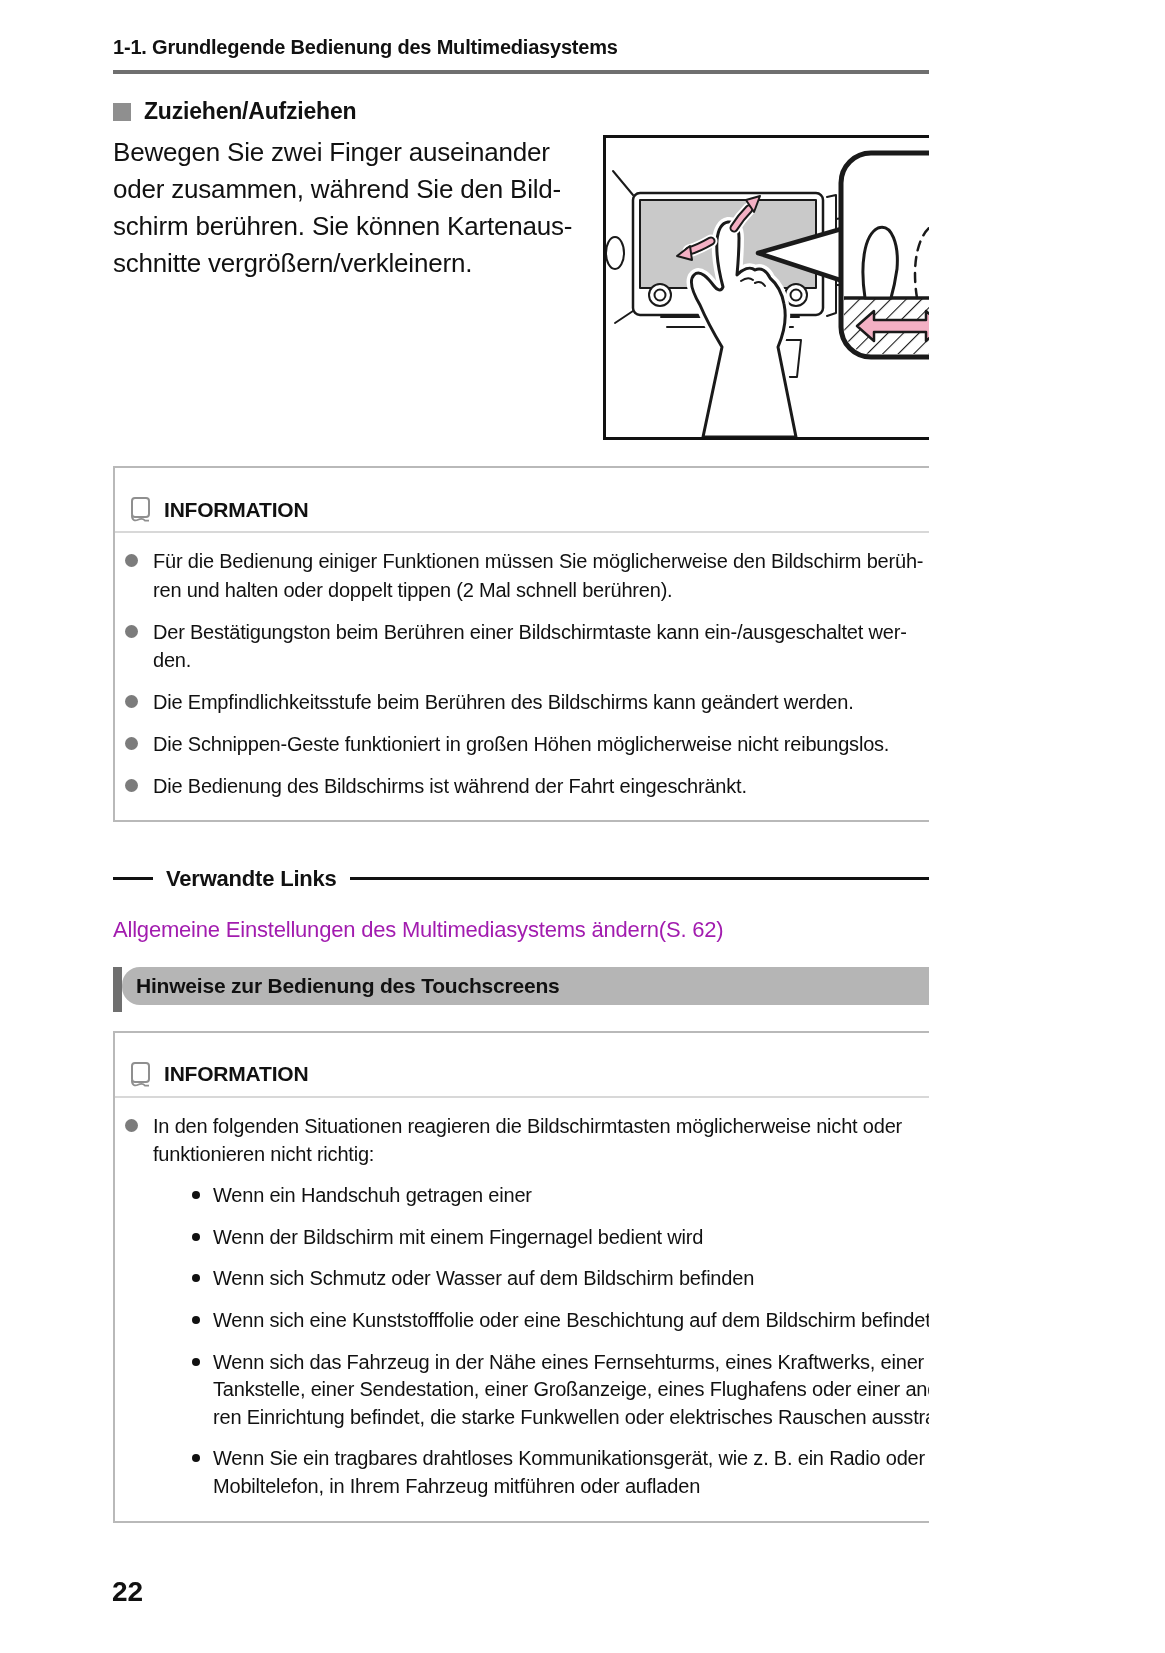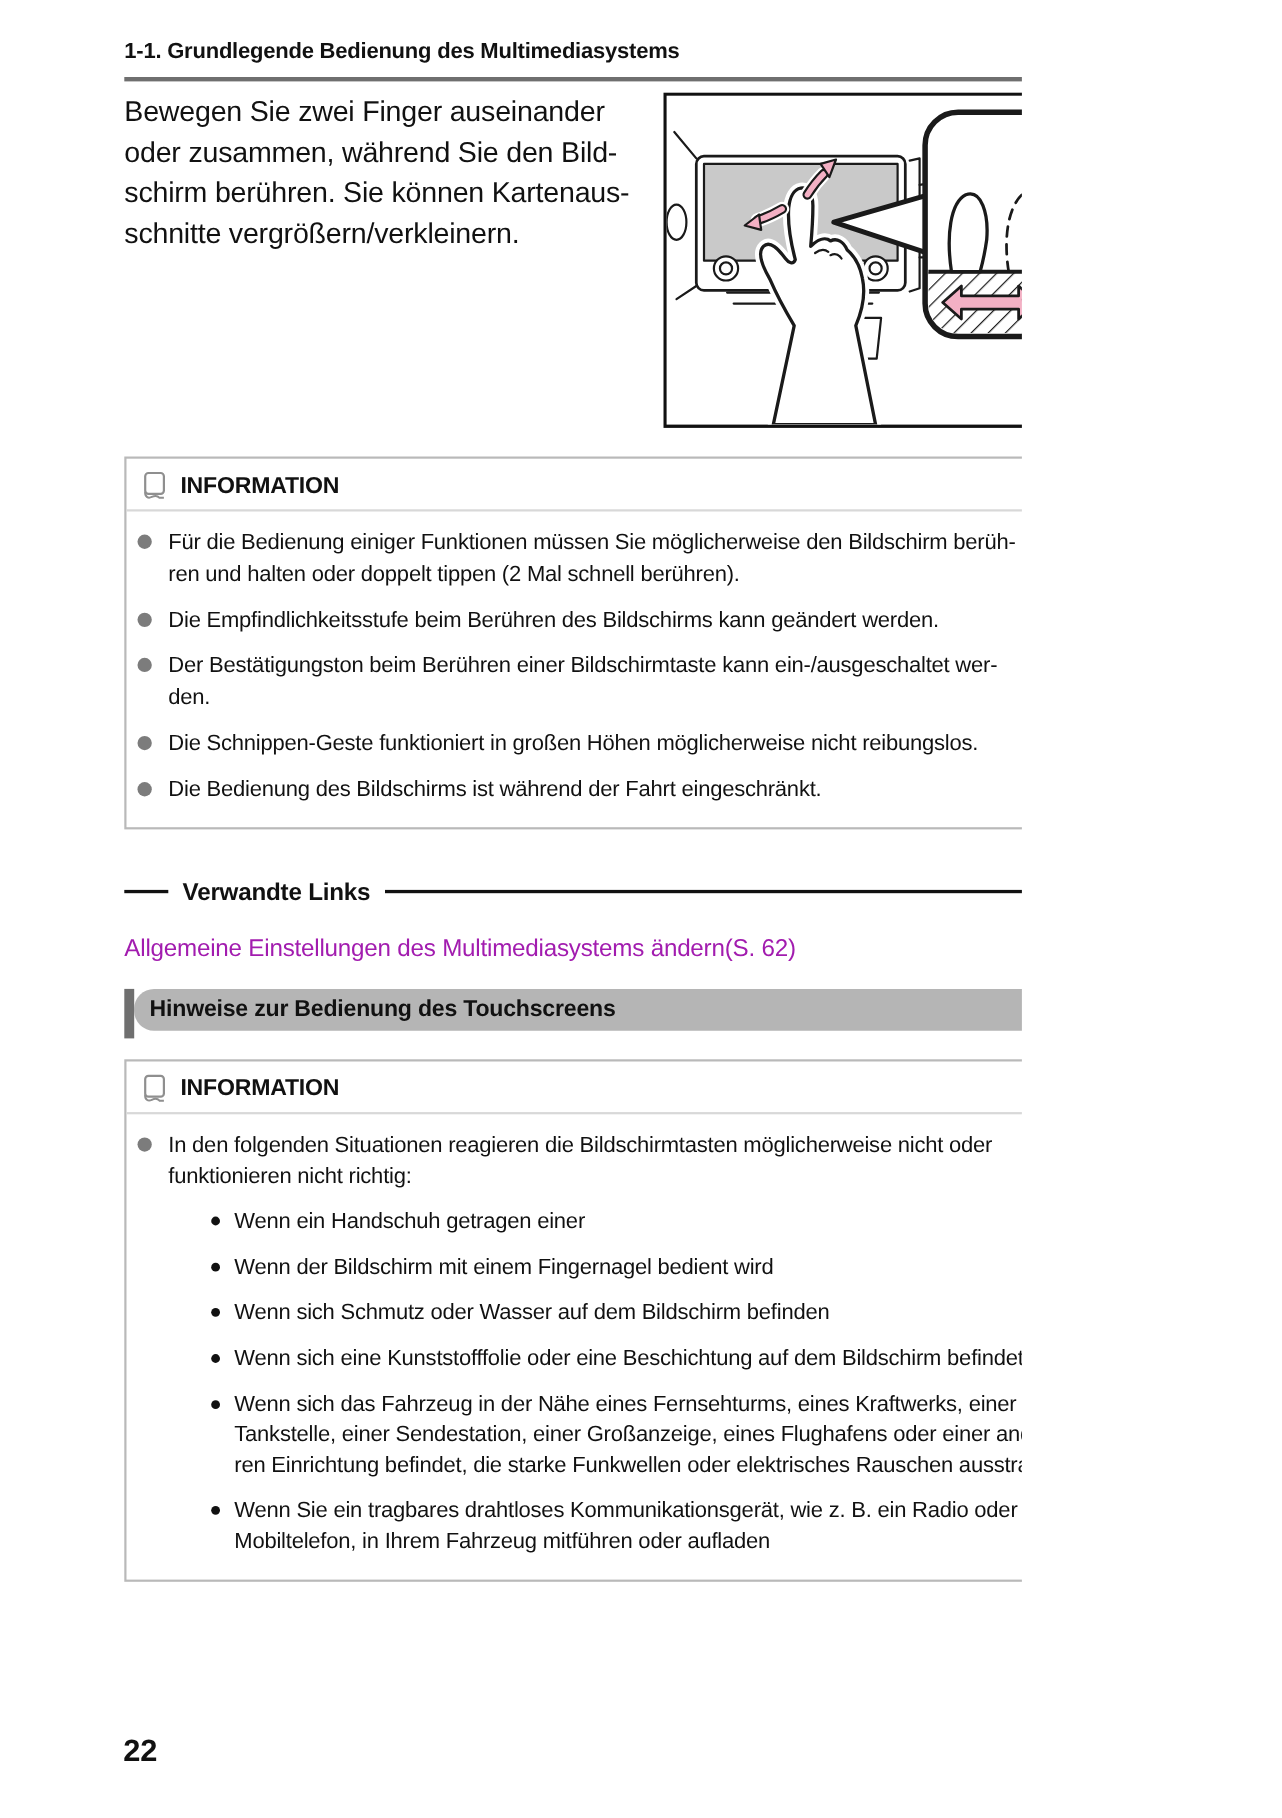--- a/index.html
+++ b/index.html
@@ -13,21 +13,21 @@
   .section-head{display:flex;align-items:center;gap:13px;margin-top:24px;}
   .section-marker{width:18px;height:18px;background:#8f8f8f;flex:0 0 auto;}
   .section-title{font-size:23px;font-weight:bold;letter-spacing:-0.2px;}
 
   .row{display:flex;margin-top:9px;}
   .para{width:478px;font-size:26px;line-height:1.42;white-space:pre-line;letter-spacing:-0.2px;}
   .figure{margin-left:auto;margin-top:1px;}
   .figure svg{display:block;}
 
   .info-box{border:2px solid #b9b9b9;margin-top:26px;}
-  .info-head{display:flex;align-items:center;gap:11px;padding:11px 14px 8px 15px;border-bottom:2px solid #d8d8d8;}
+  .info-head{display:flex;align-items:center;gap:11px;padding:28px 14px 8px 15px;border-bottom:2px solid #d8d8d8;}
   .info-title{font-size:21px;font-weight:bold;letter-spacing:-0.2px;}
   .info-items{padding:14px 16px 6px 10px;}
   .info-item{position:relative;padding-left:28px;margin-bottom:9px;font-size:20px;line-height:1.44;letter-spacing:-0.2px;}
   .info-item-text{white-space:pre-line;}
   .dot{position:absolute;left:0;top:7px;width:13px;height:13px;border-radius:50%;background:#7c7c7c;}
   .sub-list{margin-top:13px;}
   .sub-item{position:relative;padding-left:27px;margin:0 0 14px 33px;line-height:1.38;}
   .sub-item-text{white-space:pre-line;}
   .sub-dot{position:absolute;left:6px;top:9px;width:8px;height:8px;border-radius:50%;background:#111;}
 
@@ -46,20 +46,24 @@
 </style>
 </head>
 <body>
 
 <div class="sheet">
   <div class="content">
 
     <div class="running-head">1-1. Grundlegende Bedienung des Multimediasystems</div>
     <div class="head-rule"></div>
 
+    <div class="section-head">
+      <span class="section-marker"></span>
+      <span class="section-title">Zuziehen/Aufziehen</span>
+    </div>
 
     <div class="row">
       <div class="para">Bewegen Sie zwei Finger auseinander
 oder zusammen, während Sie den Bild-
 schirm berühren. Sie können Kartenaus-
 schnitte vergrößern/verkleinern.</div>
 
       <div class="figure">
         <svg width="443" height="305" viewBox="0 0 443 305" xmlns="http://www.w3.org/2000/svg">
           <defs>
@@ -156,30 +160,30 @@
             <span class="dot"></span>
             <div class="info-item-text">Für die Bedienung einiger Funktionen müssen Sie möglicherweise den Bildschirm berüh-
 ren und halten oder doppelt tippen (2 Mal schnell berühren).</div>
             <div class="sub-list">
               
             </div>
           </div>
 
           <div class="info-item">
             <span class="dot"></span>
-            <div class="info-item-text">Die Empfindlichkeitsstufe beim Berühren des Bildschirms kann geändert werden.</div>
-            <div class="sub-list">
-              
-            </div>
-          </div>
-
-          <div class="info-item">
-            <span class="dot"></span>
             <div class="info-item-text">Der Bestätigungston beim Berühren einer Bildschirmtaste kann ein-/ausgeschaltet wer-
 den.</div>
+            <div class="sub-list">
+              
+            </div>
+          </div>
+
+          <div class="info-item">
+            <span class="dot"></span>
+            <div class="info-item-text">Die Empfindlichkeitsstufe beim Berühren des Bildschirms kann geändert werden.</div>
             <div class="sub-list">
               
             </div>
           </div>
 
           <div class="info-item">
             <span class="dot"></span>
             <div class="info-item-text">Die Schnippen-Geste funktioniert in großen Höhen möglicherweise nicht reibungslos.</div>
             <div class="sub-list">
               

